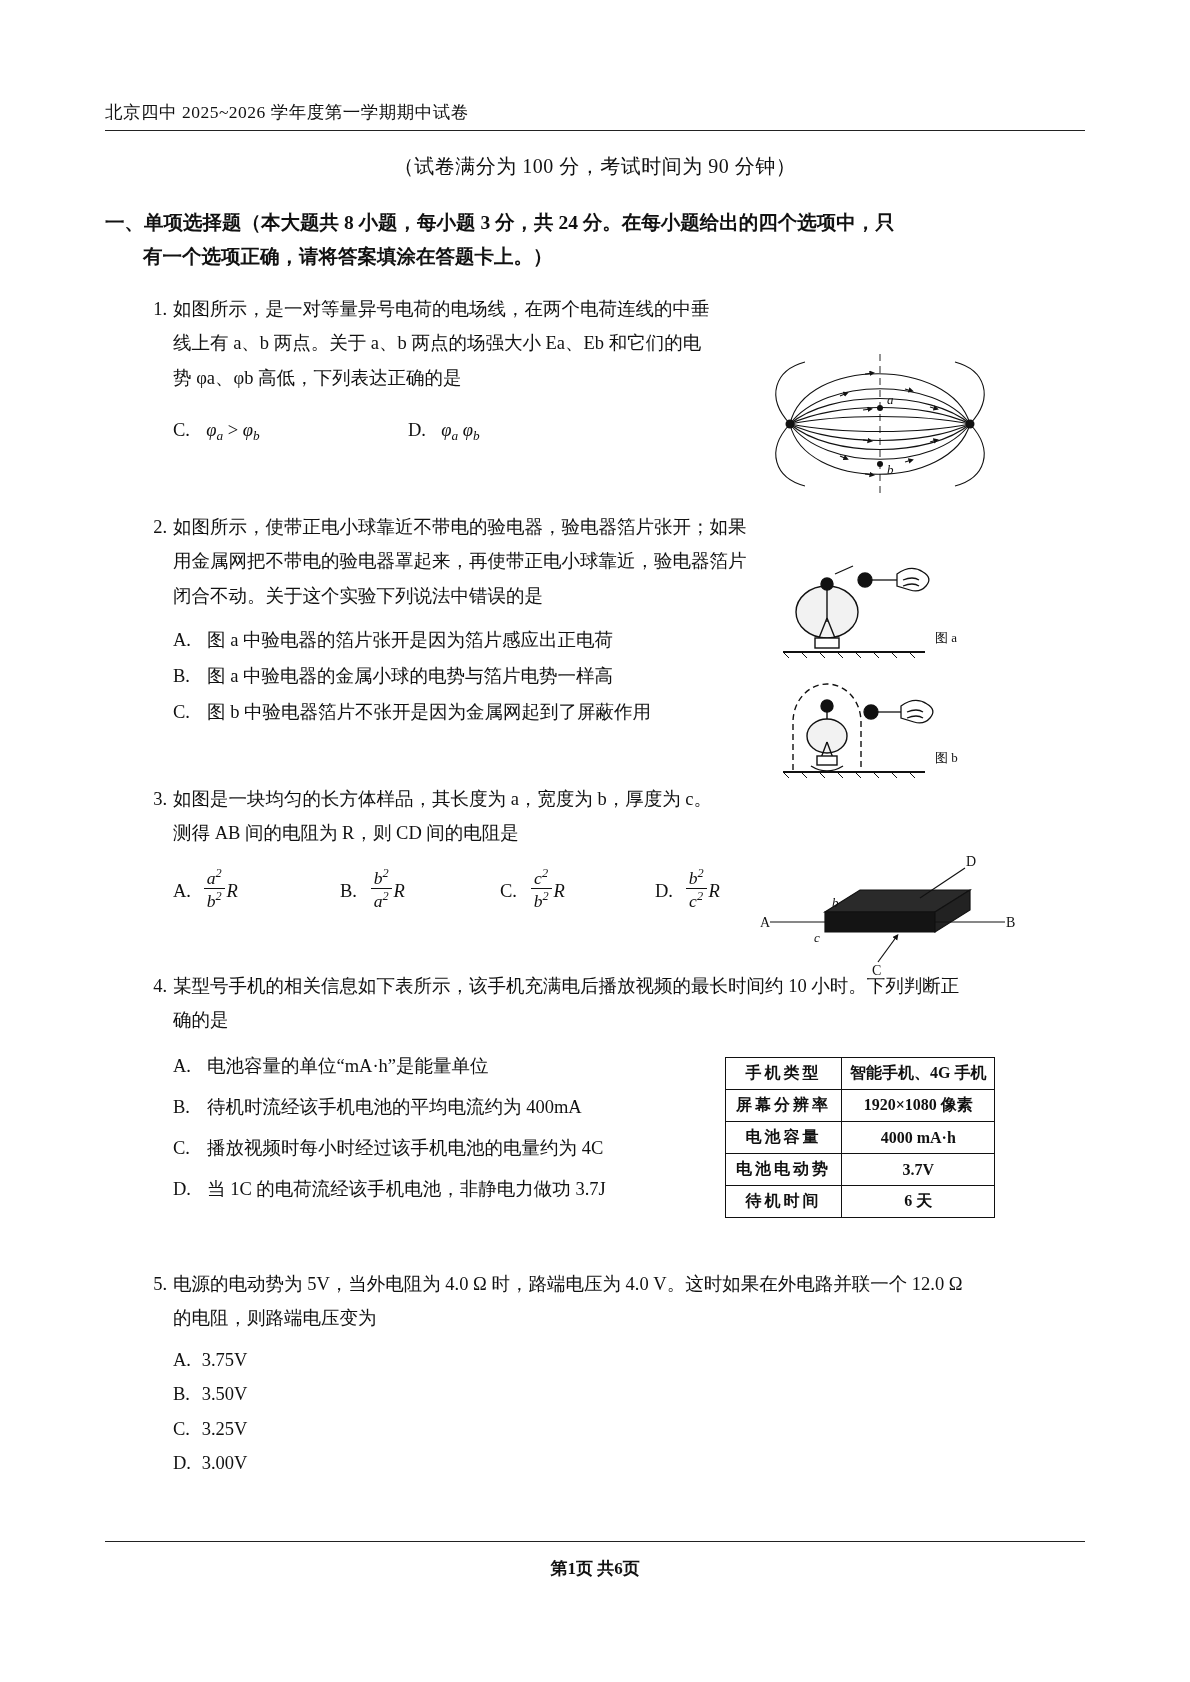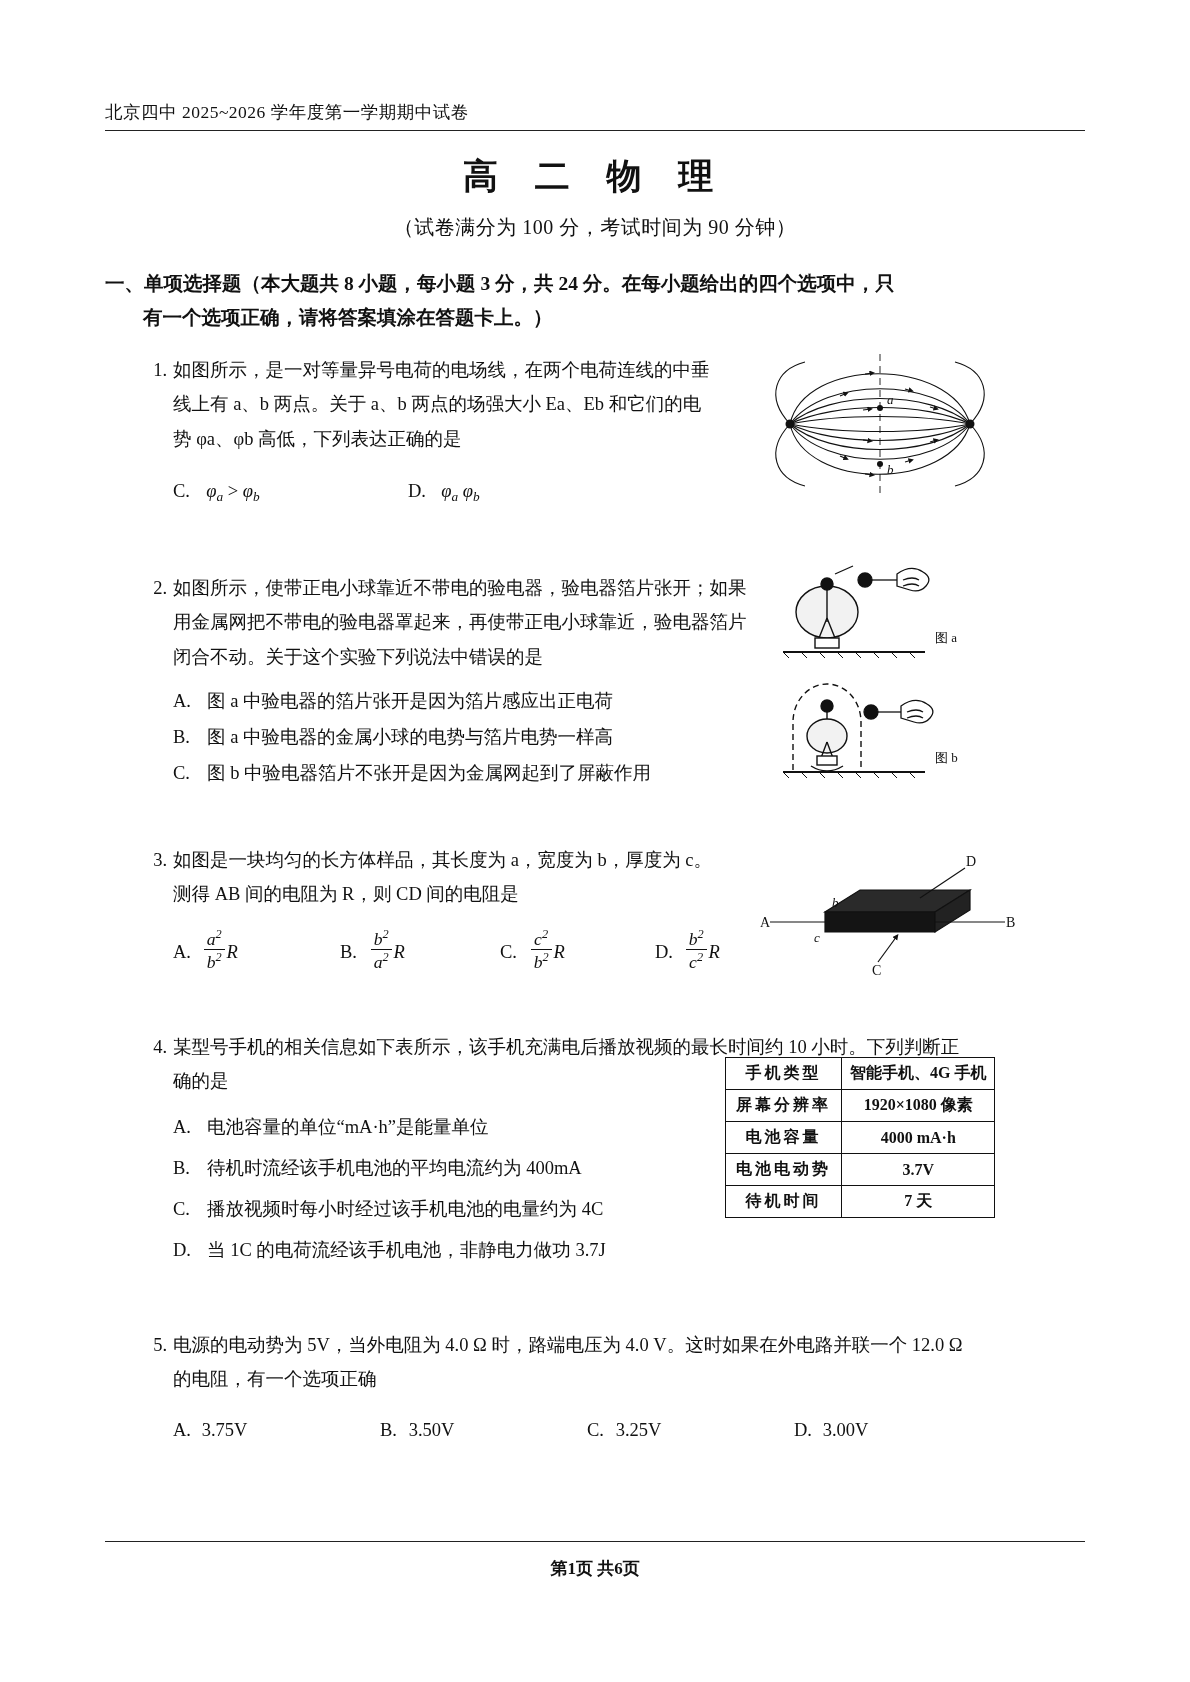--- a/index.html
+++ b/index.html
@@ -130,21 +130,20 @@
     border-bottom: 1.3px solid #222;
   }
 </style>
 </head>
 <body>
 
 <div class="page">
 
   <div class="hdr">北京四中 2025~2026 学年度第一学期期中试卷</div>
 
-  <div class="title">高 二 物 理</div>
   <div class="subtitle">（试卷满分为 100 分，考试时间为 90 分钟）</div>
 
   <div class="sec-head">
     <span>一、单项选择题（本大题共 8 小题，每小题 3 分，共 24 分。在每小题给出的四个选项中，只</span>
     <span class="indent2">有一个选项正确，请将答案填涂在答题卡上。）</span>
   </div>
 
   <div class="q">
     <div class="q-num">1.</div>
     <div class="q-body" style="max-width:610px;">
@@ -209,22 +208,22 @@
         <div class="opt" style="line-height:2.1;"><span class="opt-label-wide">C.</span><span>播放视频时每小时经过该手机电池的电量约为 4C</span></div>
         <div class="opt" style="line-height:2.1;"><span class="opt-label-wide">D.</span><span>当 1C 的电荷流经该手机电池，非静电力做功 3.7J</span></div>
       </div>
     </div>
   </div>
 
   <div class="q" style="margin-top:58px;">
     <div class="q-num">5.</div>
     <div class="q-body" style="max-width:905px;">
       <div class="q-text">电源的电动势为 5V，当外电阻为 4.0 Ω 时，路端电压为 4.0 V。这时如果在外电路并联一个 12.0 Ω</div>
-      <div class="q-text">的电阻，有一个选项正确</div>
-      <div class="opts-row" style="margin-top:17px;">
+      <div class="q-text">的电阻，则路端电压变为</div>
+      <div class="opts-row" style="margin-top:8px;flex-direction:column;">
         <div class="opt" style="width:207px;"><span class="opt-label">A.</span> <span>3.75V</span></div>
         <div class="opt" style="width:207px;"><span class="opt-label">B.</span> <span>3.50V</span></div>
         <div class="opt" style="width:207px;"><span class="opt-label">C.</span> <span>3.25V</span></div>
         <div class="opt"><span class="opt-label">D.</span> <span>3.00V</span></div>
       </div>
     </div>
   </div>
 
   <div class="fig" id="fig1">
     <svg width="265" height="145" viewBox="0 0 265 145" xmlns="http://www.w3.org/2000/svg">
@@ -355,20 +354,20 @@
         <tr>
           <td class="k">电池容量</td>
           <td>4000 mA·h</td>
         </tr>
         <tr>
           <td class="k">电池电动势</td>
           <td>3.7V</td>
         </tr>
         <tr>
           <td class="k">待机时间</td>
-          <td>7 天</td>
+          <td>6 天</td>
         </tr>
       </tbody>
   </table>
 
   <div class="footer-rule"></div>
   <div class="footer">第1页 共6页</div>
 </div>
 
 </body></html>

